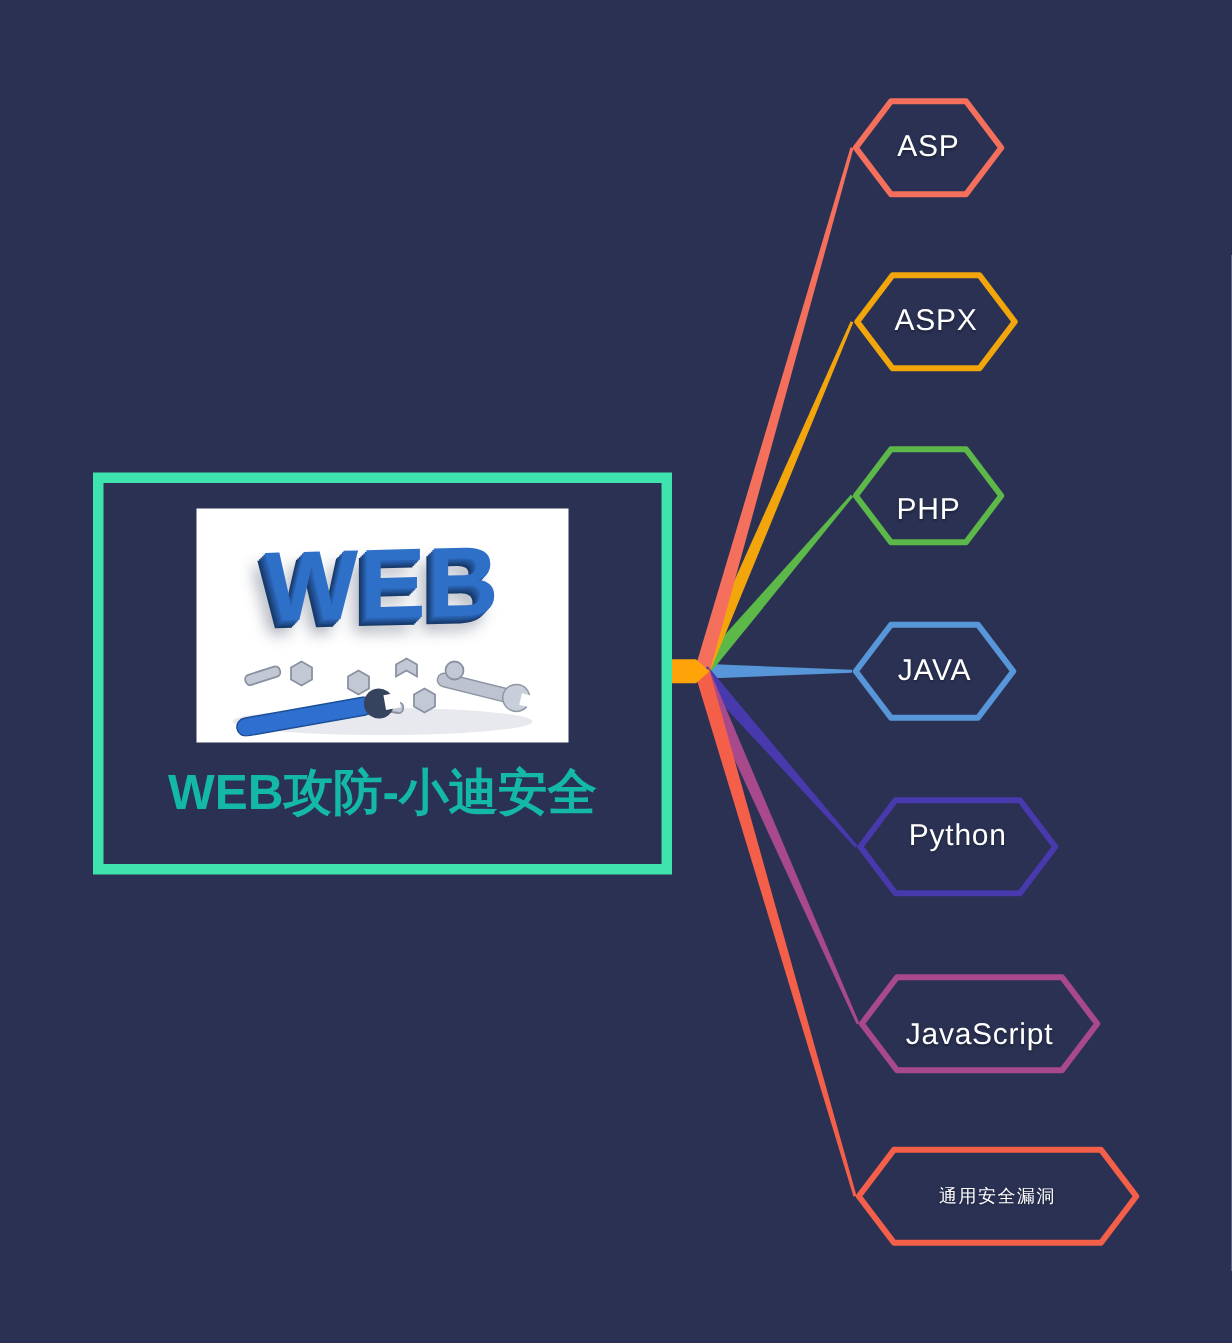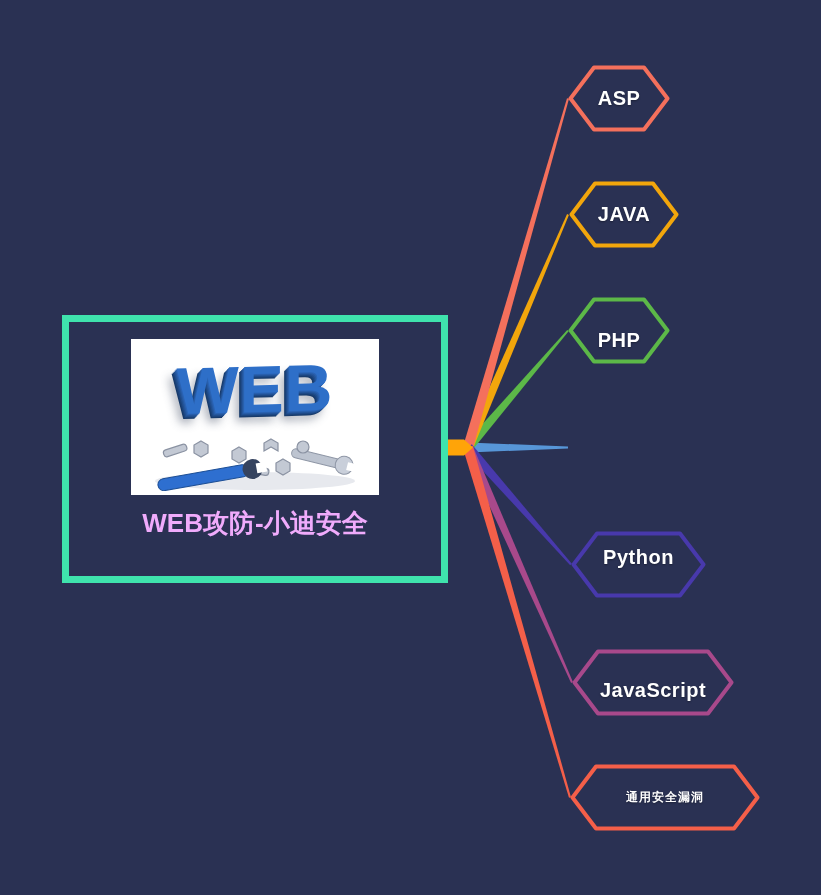--- a/index.html
+++ b/index.html
@@ -24,31 +24,31 @@
     position:absolute;left:0;right:0;top:12px;text-align:center;
     font-size:66px;font-weight:bold;letter-spacing:1px;color:#2e6fc8;
     font-family:"Liberation Sans","DejaVu Sans",sans-serif;
     transform:skewY(-1.5deg);
     text-shadow:
       -1px 1px 0 #2a62b2,-2px 2px 0 #25589f,-3px 3px 0 #204d8d,
       -4px 4px 0 #1b437a,-5px 5px 0 #173a6a,-8px 9px 10px rgba(60,70,95,.45);
   }
   .tools{position:absolute;left:12px;bottom:4px;}
   .caption{
-    margin-top:11px;color:#f0abfc;font-size:26px;font-weight:bold;
+    margin-top:11px;color:#14b8a6;font-size:33px;font-weight:bold;
     white-space:nowrap;letter-spacing:0px;text-align:left;
   }
 
   
   .hex{position:absolute;z-index:3;cursor:pointer;}
   .hex svg{position:absolute;left:0;top:0;display:block;}
   .hex .hex-label{
     position:absolute;left:0;right:0;top:0;bottom:0;
     display:flex;align-items:center;justify-content:center;
-    color:#ffffff;font-weight:bold;font-size:20px;letter-spacing:.5px;
+    color:#ffffff;font-weight:normal;font-size:20px;letter-spacing:.5px;
     text-shadow:0 1px 2px rgba(0,0,0,.35);
   }
   .hex.cjk .hex-label{font-size:12px;letter-spacing:1px;}
 </style>
 </head>
 <body>
 
 <div class="canvas" style="background-color: rgb(42, 49, 83);">
 
   <svg class="connectors" width="821" height="895" viewBox="0 0 821 895">
@@ -98,30 +98,36 @@
     <svg class="hexsvg" width="102" height="67">
       <polygon fill="none" stroke-width="4" stroke-linejoin="round" points="26,2.5 76,2.5 99.5,33.5 76,64.5 26,64.5 2.5,33.5" style="stroke: rgb(244, 112, 92);"></polygon>
     </svg>
     <span class="hex-label">ASP</span>
   </div>
 
   <div class="hex" style="left:569px;top:181px;width:110px;height:67px">
     <svg class="hexsvg" width="110" height="67">
       <polygon fill="none" stroke-width="4" stroke-linejoin="round" points="26,2.5 84,2.5 107.5,33.5 84,64.5 26,64.5 2.5,33.5" style="stroke: rgb(242, 166, 12);"></polygon>
     </svg>
-    <span class="hex-label">JAVA</span>
+    <span class="hex-label">ASPX</span>
   </div>
 
   <div class="hex" style="left:568px;top:297px;width:102px;height:86px">
     <svg class="hexsvg" width="102" height="67">
       <polygon fill="none" stroke-width="4" stroke-linejoin="round" points="26,2.5 76,2.5 99.5,33.5 76,64.5 26,64.5 2.5,33.5" style="stroke: rgb(92, 184, 72);"></polygon>
     </svg>
     <span class="hex-label">PHP</span>
   </div>
 
+  <div class="hex" style="left:568px;top:414px;width:110px;height:67px">
+    <svg class="hexsvg" width="110" height="67">
+      <polygon fill="none" stroke-width="4" stroke-linejoin="round" points="26,2.5 84,2.5 107.5,33.5 84,64.5 26,64.5 2.5,33.5" style="stroke: rgb(87, 150, 216);"></polygon>
+    </svg>
+    <span class="hex-label">JAVA</span>
+  </div>
 
   <div class="hex" style="left:571px;top:531px;width:135px;height:52px">
     <svg class="hexsvg" width="135" height="67">
       <polygon fill="none" stroke-width="4" stroke-linejoin="round" points="26,2.5 109,2.5 132.5,33.5 109,64.5 26,64.5 2.5,33.5" style="stroke: rgb(72, 57, 172);"></polygon>
     </svg>
     <span class="hex-label">Python</span>
   </div>
 
   <div class="hex" style="left:572px;top:649px;width:162px;height:83px">
     <svg class="hexsvg" width="162" height="67">

